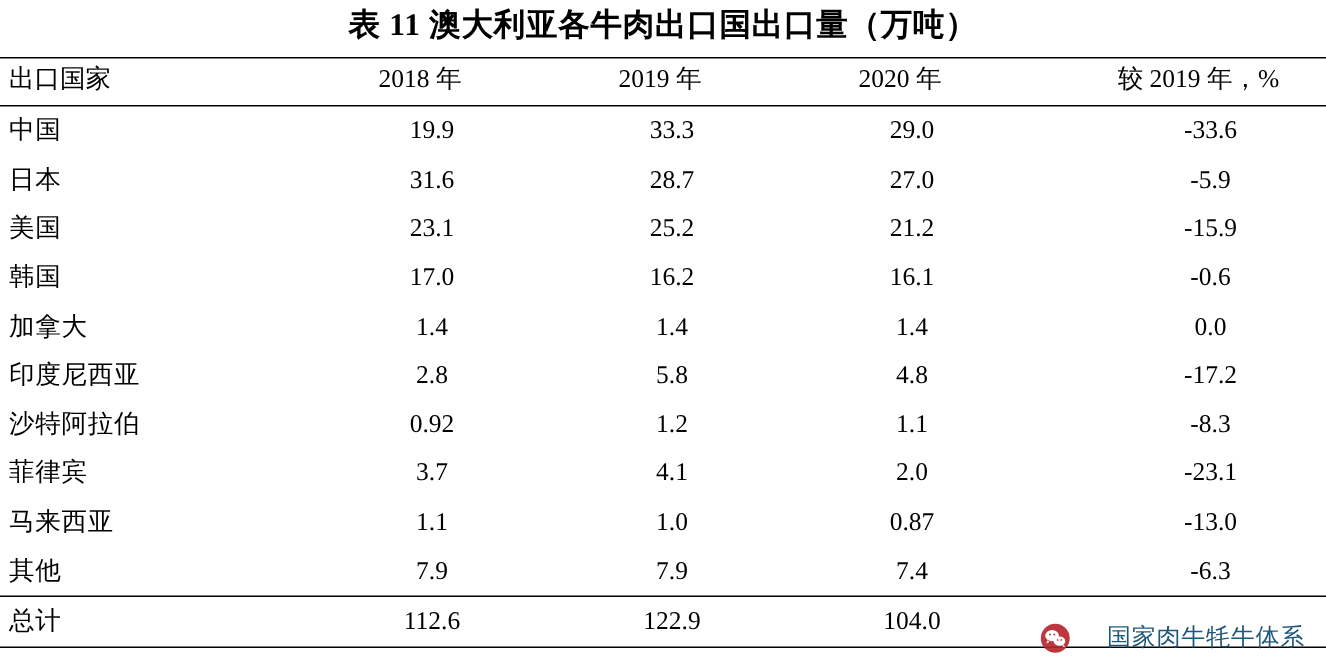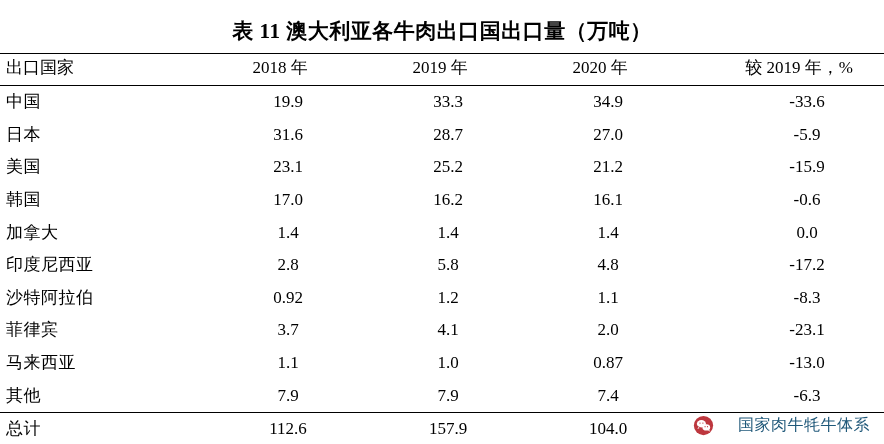--- a/index.html
+++ b/index.html
@@ -19,21 +19,21 @@
     width: 884px;
     height: 444px;
     box-sizing: border-box;
     padding: 0;
   }
   .title {
     text-align: center;
     font-size: 21px;
     font-weight: bold;
     letter-spacing: 0.5px;
-    padding-top: 17px;
+    padding-top: 2px;
     padding-bottom: 8px;
     font-family: "Liberation Serif", serif;
   }
   table.data {
     width: 838px;
     margin: 0 auto;
     border-collapse: collapse;
     table-layout: fixed;
     font-size: 17px;
   }
@@ -117,21 +117,21 @@
         <th>2019 年</th>
         <th>2020 年</th>
         <th>较 2019 年，%</th>
       </tr>
     </thead>
     <tbody>
       <tr>
         <td class="country">中国</td>
         <td>19.9</td>
         <td>33.3</td>
-        <td>34.9</td>
+        <td>29.0</td>
         <td>-33.6</td>
       </tr>
       <tr>
         <td class="country">日本</td>
         <td>31.6</td>
         <td>28.7</td>
         <td>27.0</td>
         <td>-5.9</td>
       </tr>
       <tr>
@@ -186,21 +186,21 @@
       <tr>
         <td class="country">其他</td>
         <td>7.9</td>
         <td>7.9</td>
         <td>7.4</td>
         <td>-6.3</td>
       </tr>
       <tr class="total">
         <td class="country">总计</td>
         <td>112.6</td>
-        <td>157.9</td>
+        <td>122.9</td>
         <td>104.0</td>
         <td></td>
       </tr>
     </tbody>
   </table>
 
   <div class="watermark">
     <span class="wm-logo">
       <svg width="21" height="21" viewBox="0 0 24 24" aria-hidden="true">
         <circle cx="12" cy="12" r="11" fill="#b8272e"></circle>

